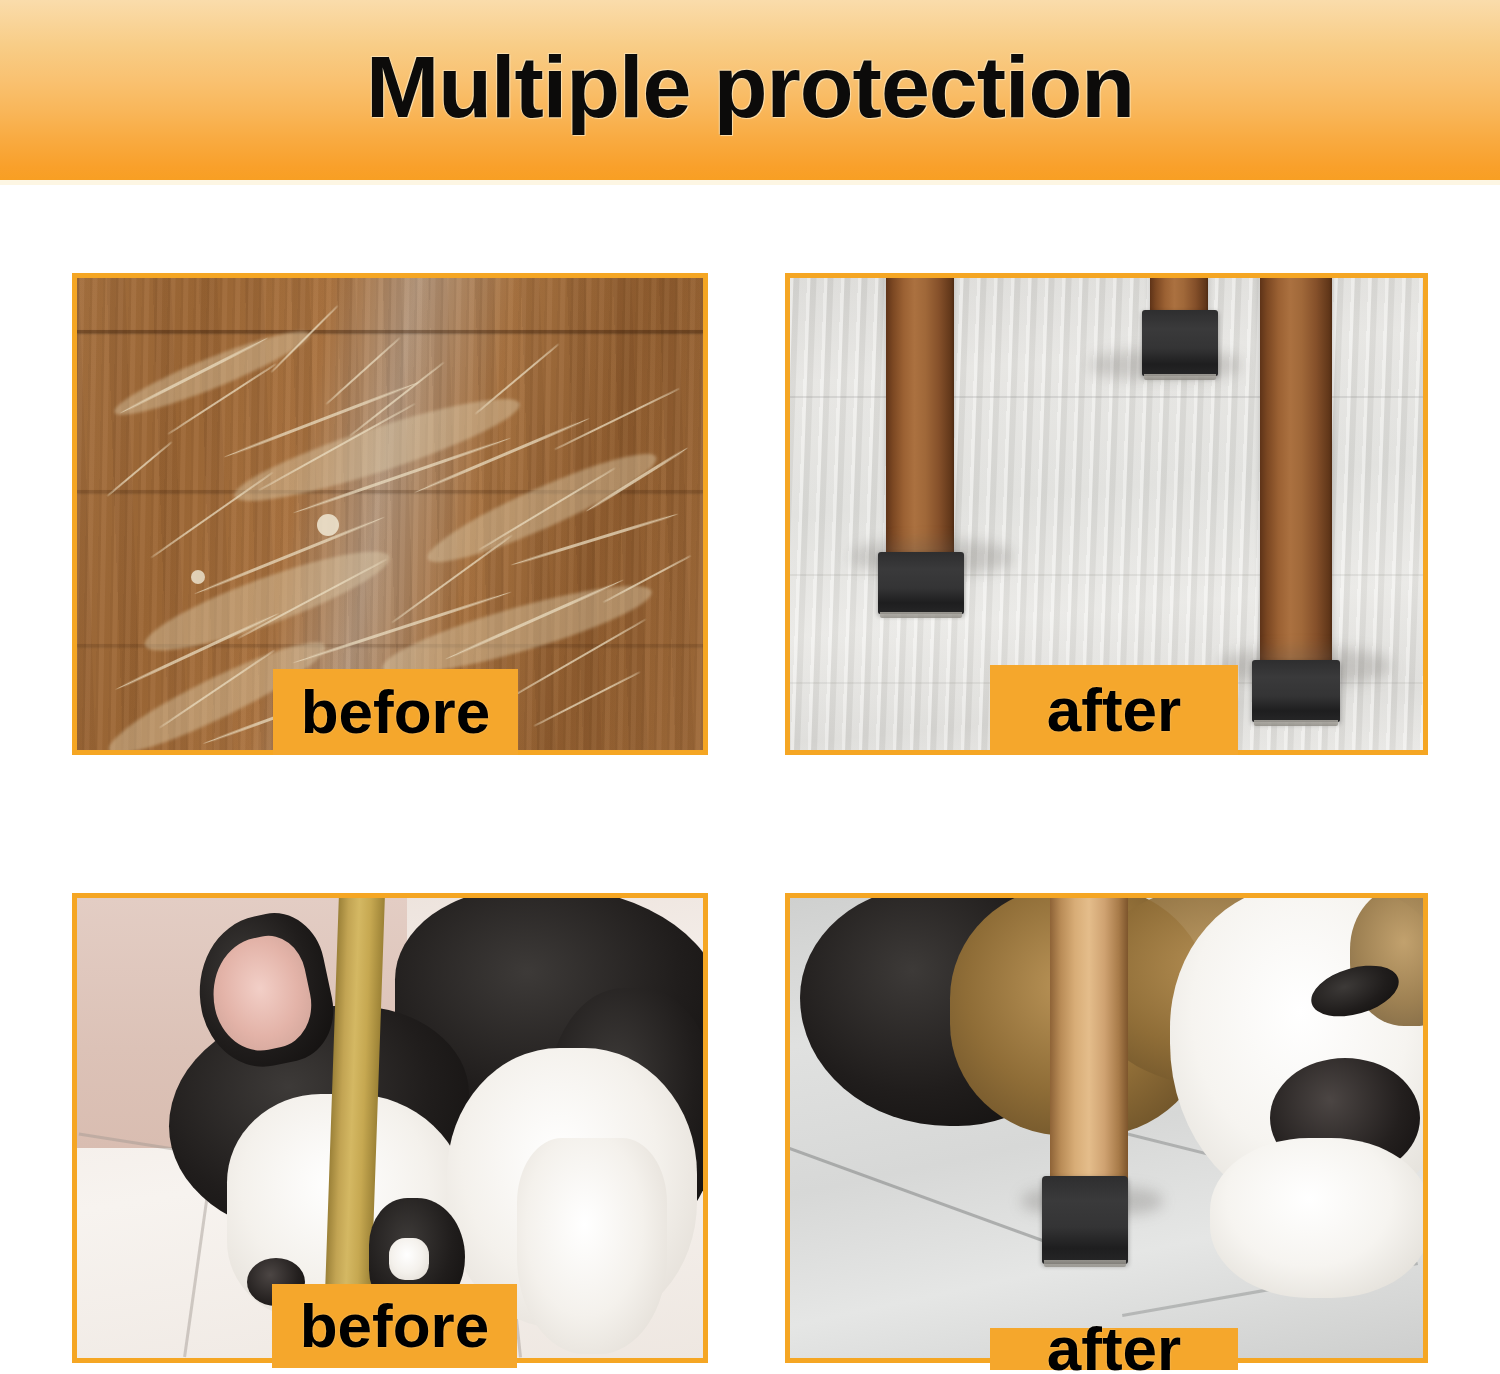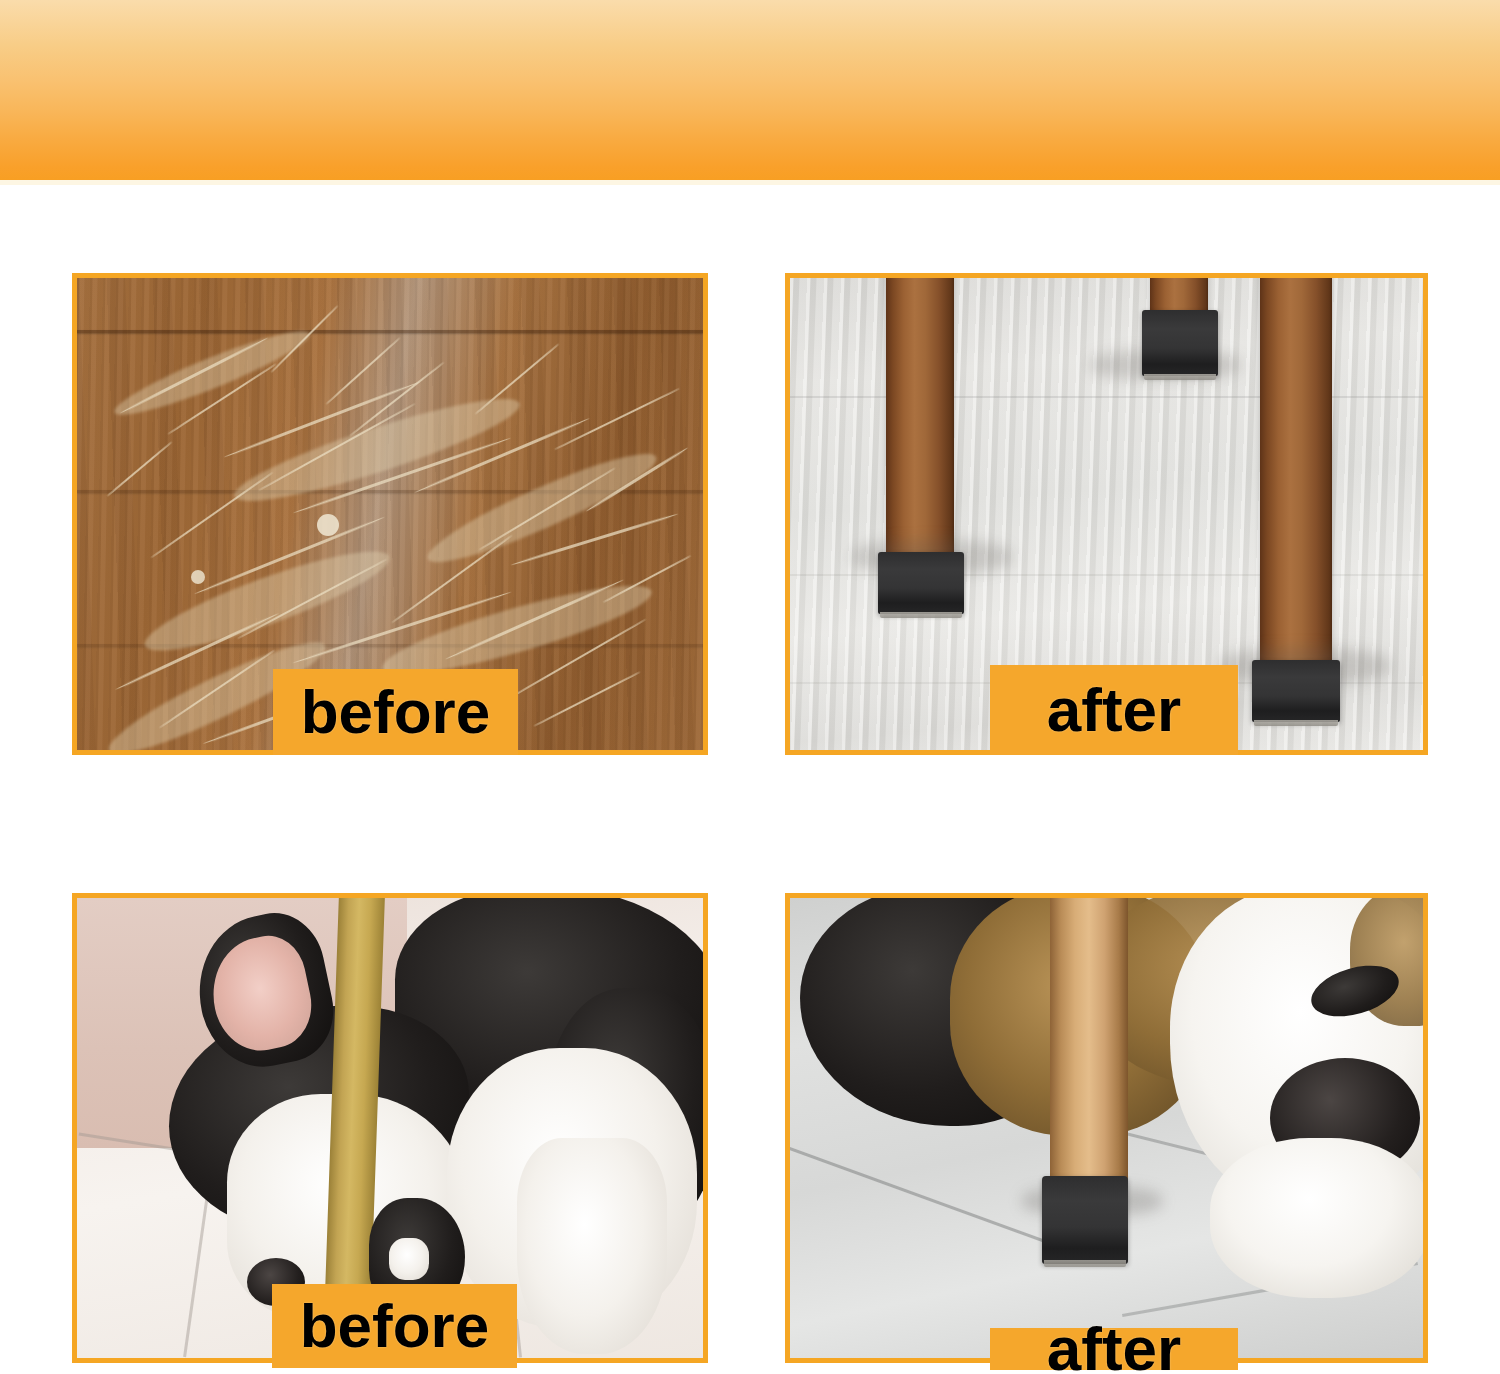--- a/index.html
+++ b/index.html
@@ -243,20 +243,21 @@
   .muzzle-white {
     position: absolute;
     background: radial-gradient(ellipse at 45% 38%, #ffffff 0%, #f6f4f0 48%, #d9d5cd 100%);
   }
 </style>
 </head>
 <body>
 
 <div class="banner">
   <div class="banner-inner"></div>
+  <div class="banner-title">Multiple protection</div>
 </div>
 <div class="banner-underline"></div>
 
 <div class="panel panel-tl">
   <div class="photo">
     <div class="wood-scratched">
       <div class="wood-plank-seam" style="top:52px;"></div>
       <div class="wood-plank-seam" style="top:212px; opacity:.55;"></div>
       <div class="wood-plank-seam" style="top:366px; opacity:.40;"></div>
 

